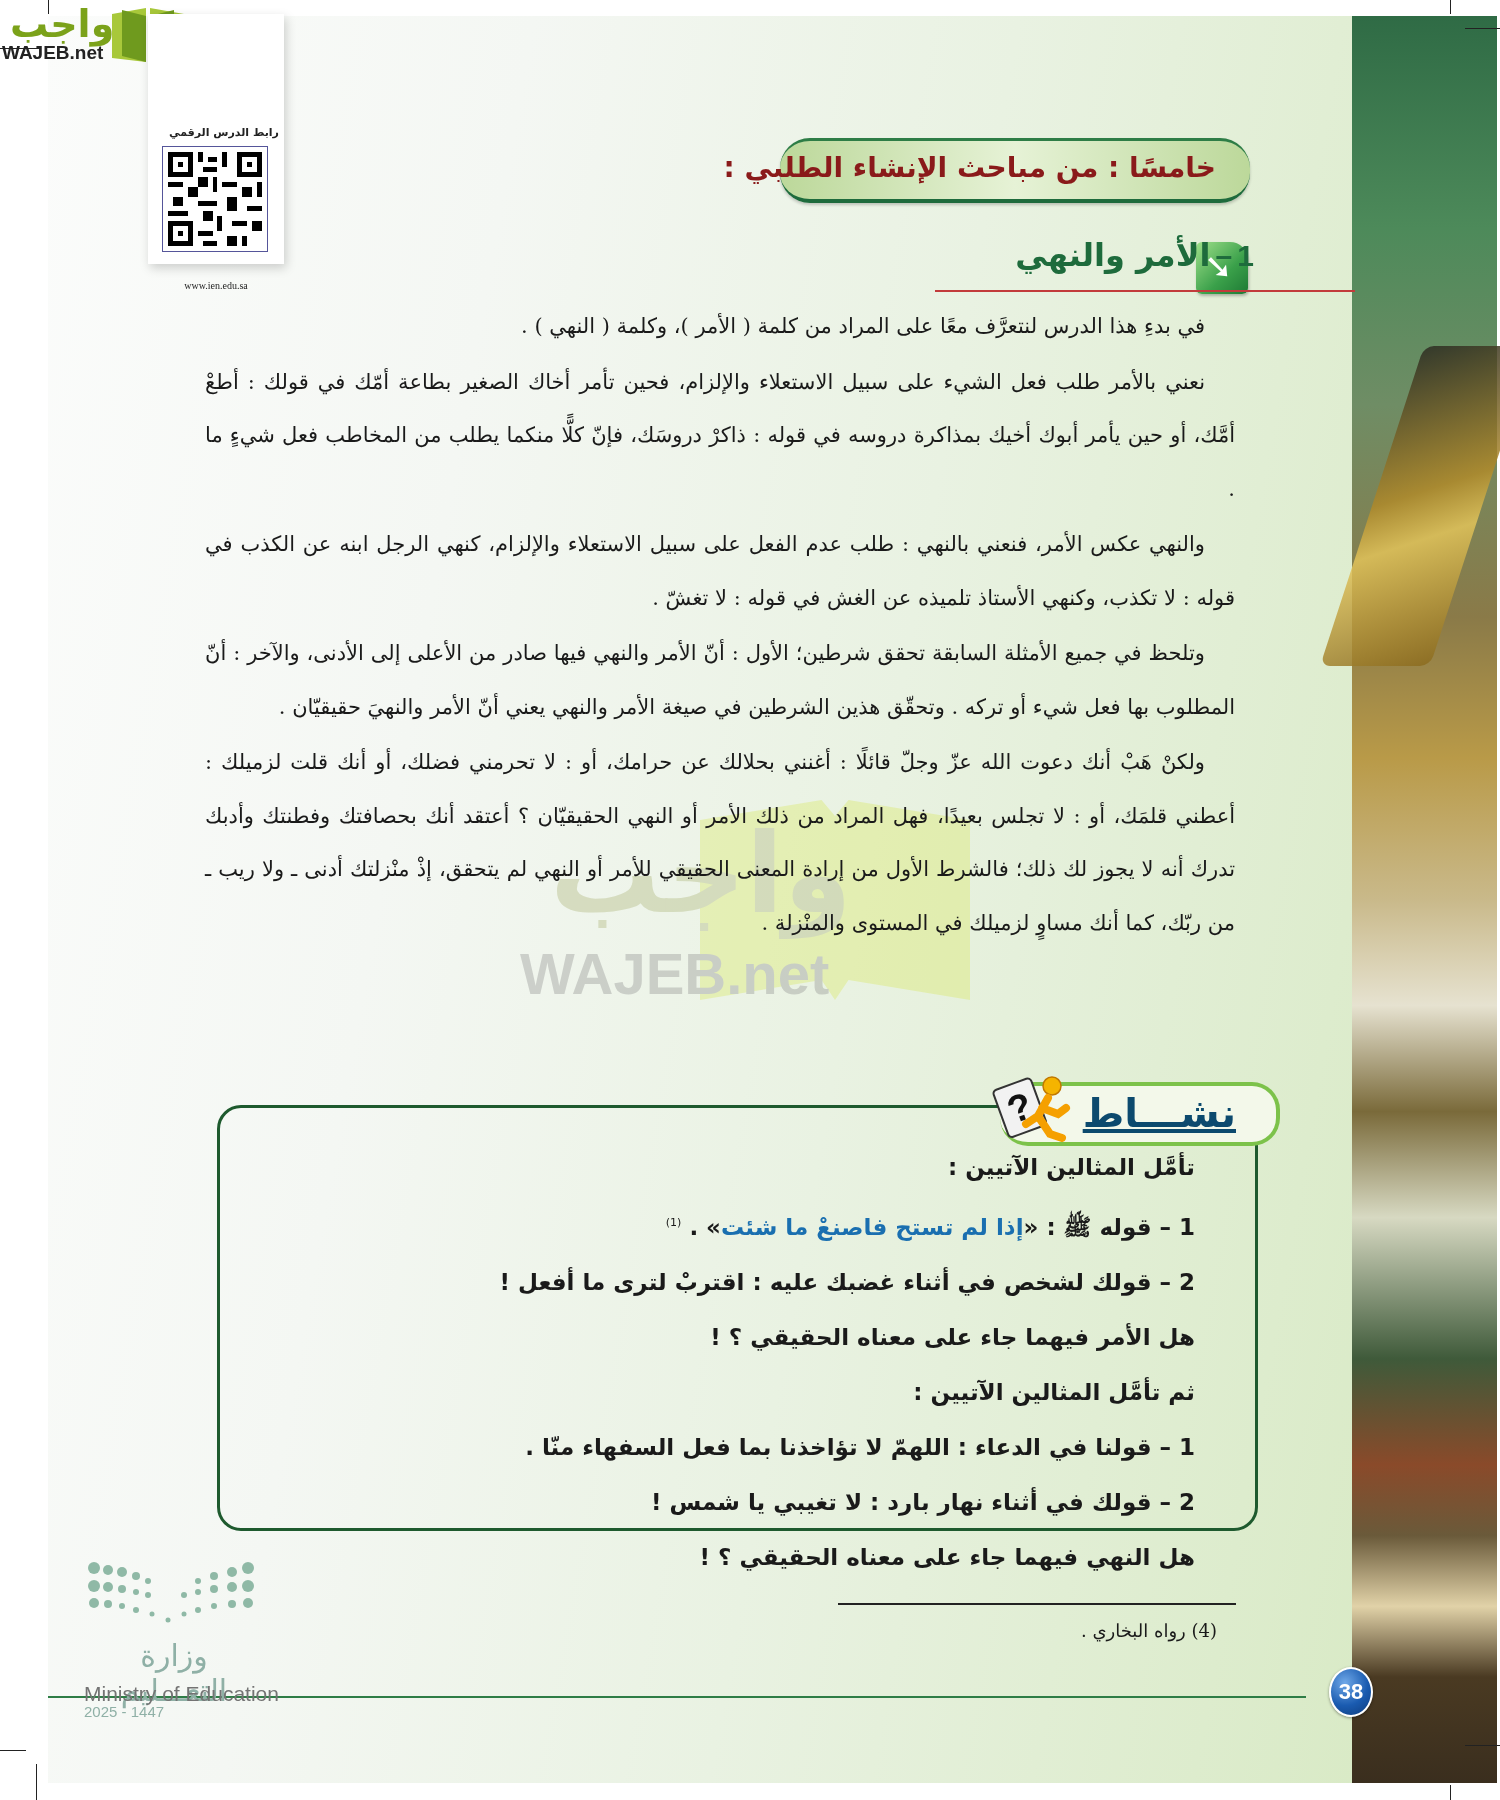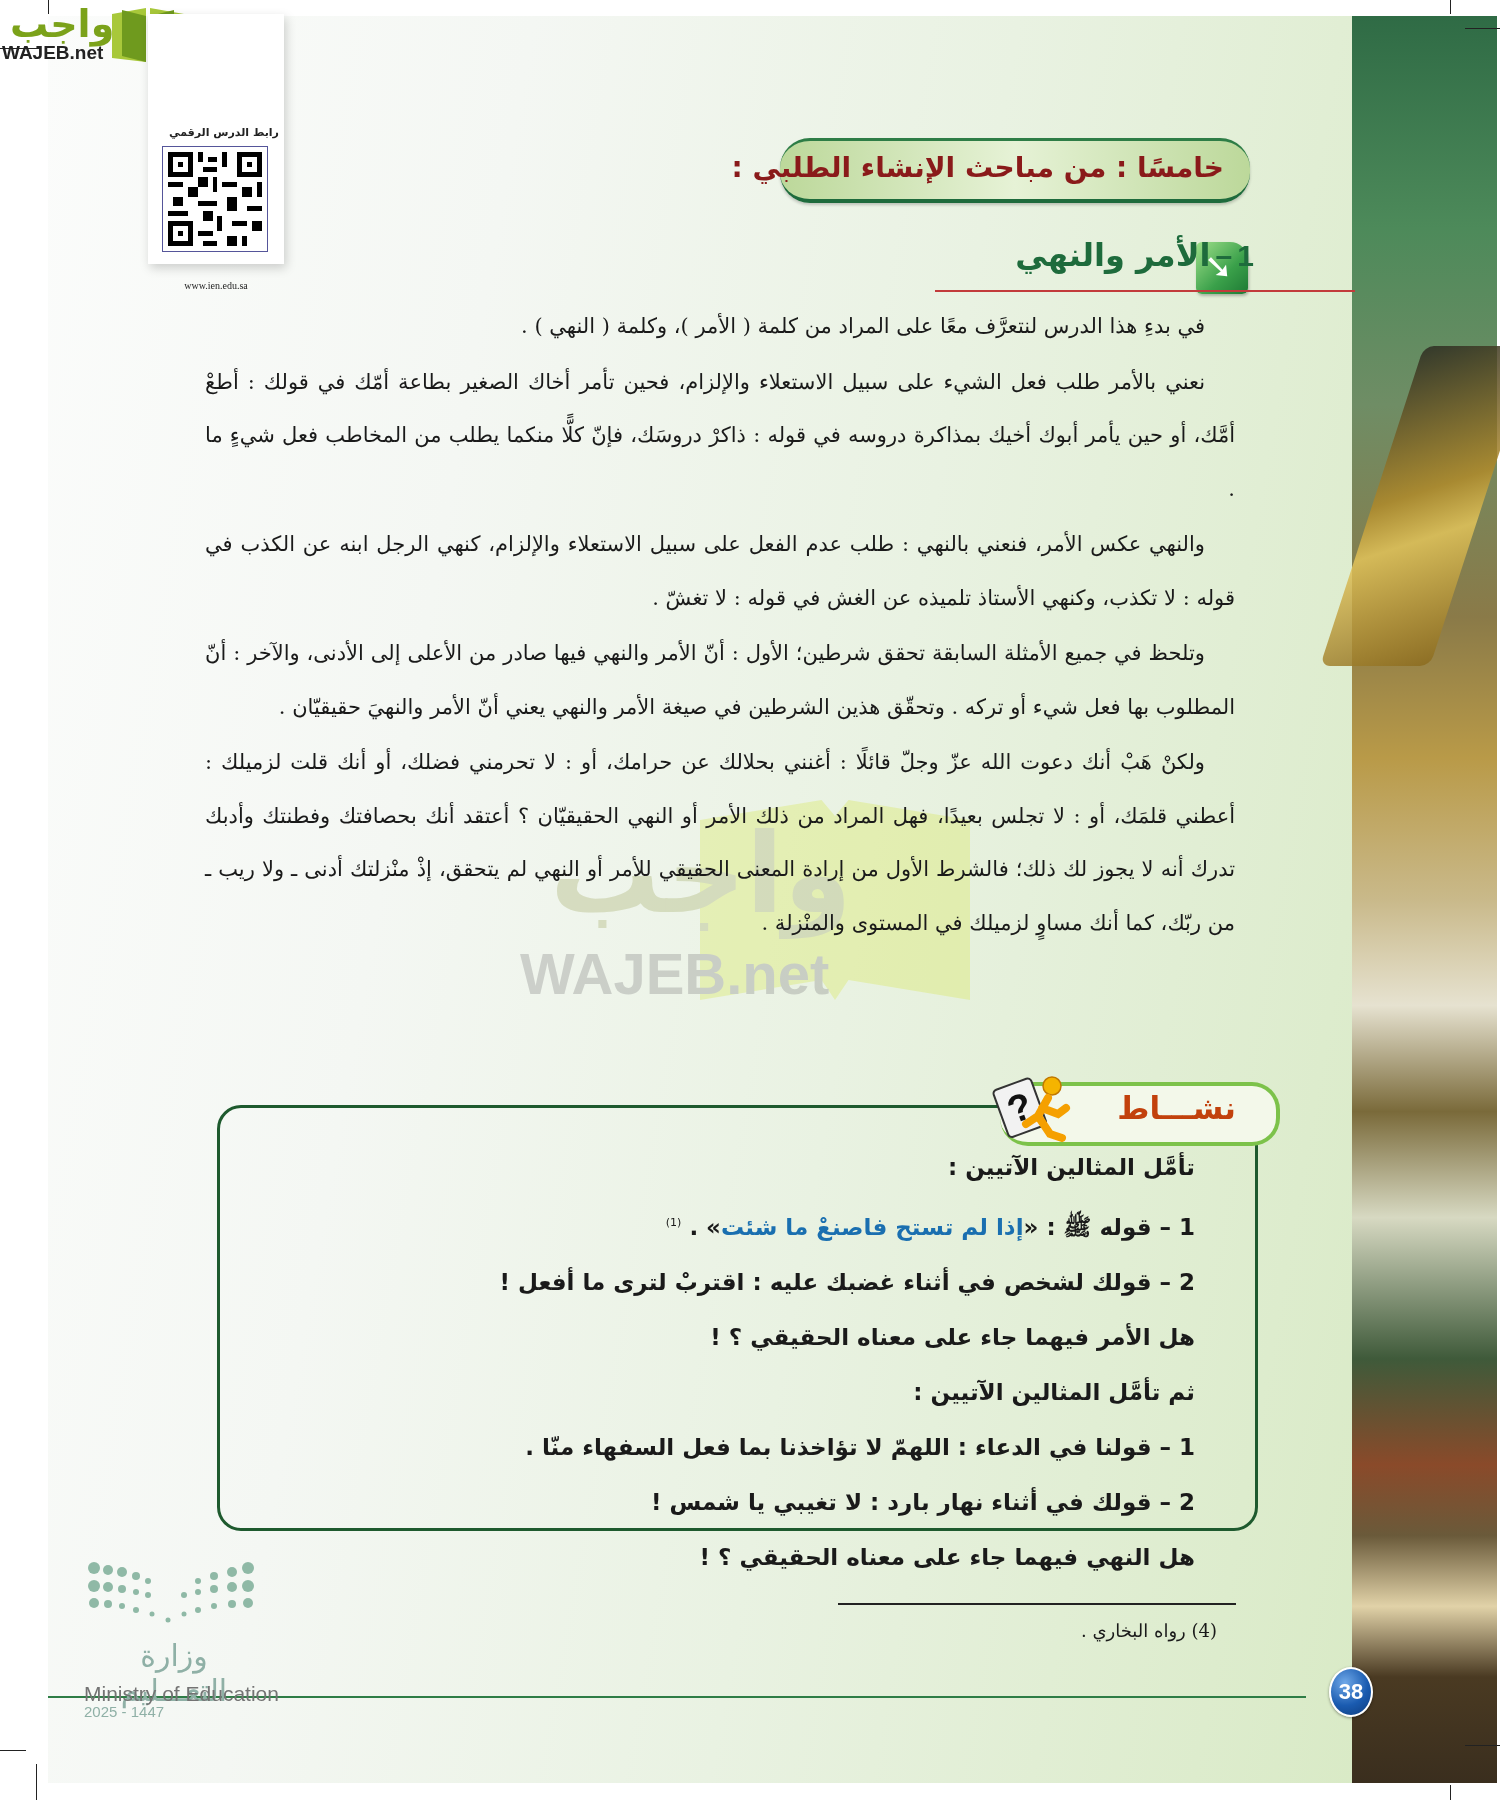--- a/index.html
+++ b/index.html
@@ -22,21 +22,21 @@
   
   .qr-card { position:absolute; left:148px; top:14px; width:136px; height:250px; background:#fff; box-shadow:2px 4px 10px rgba(0,0,0,.18); }
   .qr-card .label { position:absolute; left:16px; right:0; top:112px; text-align:center; font-size:11px; font-weight:bold; color:#222; direction:rtl; }
   .qr-card .qr { position:absolute; left:14px; top:132px; width:104px; height:104px; border:1px solid #55559a; background:#fff; }
   .qr-card .url { position:absolute; left:0; right:0; top:238px; text-align:center; font-size:10px; color:#222; font-family:"Liberation Serif", serif;margin-top:28px; }
 
   
   .banner { position:absolute; left:780px; top:138px; width:470px; height:58px; border-radius:30px;
     background: linear-gradient(90deg, #bcd89a 0%, #e6f2d6 50%, #bcd89a 100%);
     border-bottom:4px solid #1e6b3c; border-top:3px solid #2e7d46; box-shadow:0 2px 3px rgba(0,0,0,.2); }
-  .banner-text { position:absolute; right:26px; top:10px; font-size:28px; font-weight:bold; color:#8a1a1a; direction:rtl; white-space:nowrap; }
+  .banner-text { position:absolute; right:34px; top:10px; font-size:28px; font-weight:bold; color:#8a1a1a; direction:rtl; white-space:nowrap; }
 
   
   .lesson-head { position:absolute; right:246px; top:236px; direction:rtl; white-space:nowrap; }
   .lesson-head .num { font-size:30px; font-weight:bold; color:#1e6b3c; font-family:"Liberation Sans", sans-serif; }
   .lesson-head .title { font-size:32px; font-weight:bold; color:#1e6b3c; }
   .lesson-rule { position:absolute; left:935px; top:290px; width:420px; height:2px; background:#c23b3b; }
   .lesson-icon { position:absolute; left:1196px; top:242px; width:52px; height:52px; border-radius:6px 18px 6px 6px;
     background: linear-gradient(135deg, #9fe08a 0%, #3aa04a 60%, #1e7a34 100%); box-shadow:1px 2px 3px rgba(0,0,0,.25); overflow:hidden; }
   .lesson-icon span { position:absolute; color:#fff; font-size:34px; left:8px; top:4px; }
 
@@ -47,21 +47,21 @@
 
   
   .watermark { position:absolute; left:520px; top:800px; width:460px; height:200px; opacity:.35; pointer-events:none; }
   .watermark .book { position:absolute; left:180px; top:0; width:270px; height:200px; background:#d8e85a; clip-path:polygon(0 10%,45% 0,50% 8%,55% 0,100% 10%,100% 100%,55% 90%,50% 100%,45% 90%,0 100%); }
   .watermark .en { position:absolute; left:0; top:140px; font-size:58px; font-weight:bold; color:#8a8a8a; font-family:"Liberation Sans", sans-serif; }
   .watermark .ar { position:absolute; left:30px; top:10px; font-size:110px; font-weight:bold; color:#a8b070; }
 
   
   .activity-box { position:absolute; left:217px; top:1105px; width:1035px; height:420px; border:3px solid #1e5a2e; border-radius:24px; }
   .activity-tab { position:absolute; left:1000px; top:1082px; width:276px; height:56px; border-radius:28px; background:#f3f8ea; border:4px solid #7cc24a; border-left:none; }
-  .activity-tab-text { position:absolute; right:40px; top:4px; font-size:31px; font-weight:bold; color:#c2410c; direction:rtl; letter-spacing:6px; }
+  .activity-tab-text { position:absolute; right:40px; top:4px; font-size:40px; font-weight:bold; color:#0c4a6e; direction:rtl; letter-spacing:6px;text-decoration:underline; }
   .activity-icon { position:absolute; left:992px; top:1068px; width:80px; height:80px; }
   .activity-content { position:absolute; left:300px; width:895px; top:1140px; direction:rtl; font-family:"DejaVu Sans", sans-serif; font-size:23px; font-weight:bold; line-height:55px; color:#1a1a1a;text-align:right; }
   .activity-content div { white-space:nowrap; }
   .quote { color:#1a6fb0; }
   .sup { font-size:11px; vertical-align:super; font-weight:normal; }
 
   
   .footnote-rule { position:absolute; left:838px; top:1603px; width:398px; height:2px; background:#222; }
   .footnote { position:absolute; right:283px; top:1620px; direction:rtl; font-family:"DejaVu Serif", serif; font-size:18px; color:#1a1a1a; }
 

